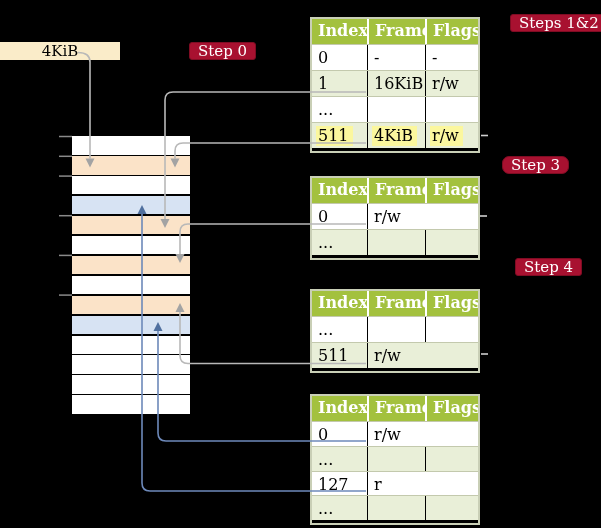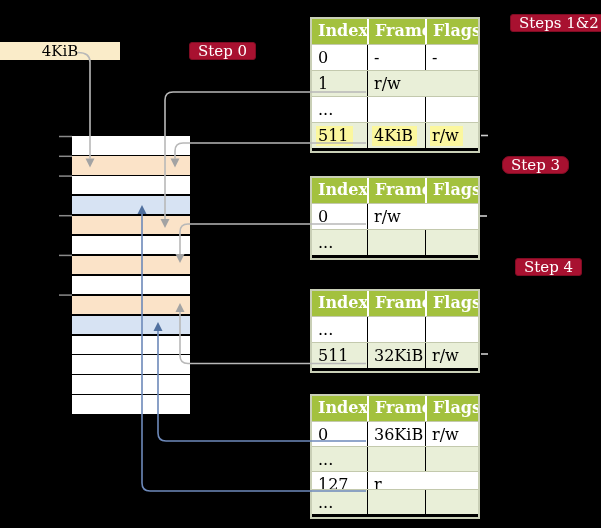--- a/index.html
+++ b/index.html
@@ -83,20 +83,21 @@
         <div class="hc c1">Frame</div>
         <div class="hc c2">Flags</div>
       </div>
       <div class="prow" style="height: 26px;">
         <div class="rc c0">0</div>
         <div class="rc c1">-</div>
         <div class="rc c2">-</div>
       </div>
       <div class="prow shade" style="height: 26px;">
         <div class="rc c0">1</div>
+        <div class="rc c1">16KiB</div>
         <div class="rc c2">r/w</div>
       </div>
       <div class="prow" style="height: 26px;">
         <div class="rc c0">...</div>
         <div class="rc c1"></div>
         <div class="rc c2"></div>
       </div>
       <div class="prow shade" style="height: 26px;">
         <div class="rc c0"><span class="hl">511</span></div>
         <div class="rc c1"><span class="hl">4KiB</span></div>
@@ -125,41 +126,39 @@
         <div class="hc c1">Frame</div>
         <div class="hc c2">Flags</div>
       </div>
       <div class="prow" style="height: 26px;">
         <div class="rc c0">...</div>
         <div class="rc c1"></div>
         <div class="rc c2"></div>
       </div>
       <div class="prow shade" style="height: 26px;">
         <div class="rc c0">511</div>
-        <div class="rc c1">32KiB</div>
         <div class="rc c2">r/w</div>
       </div>
     </div>
     <div class="ptable" style="top: 394px;">
       <div class="hd">
         <div class="hc c0">Index</div>
         <div class="hc c1">Frame</div>
         <div class="hc c2">Flags</div>
       </div>
       <div class="prow" style="height: 25px;">
         <div class="rc c0">0</div>
-        <div class="rc c1">36KiB</div>
         <div class="rc c2">r/w</div>
       </div>
       <div class="prow shade" style="height: 25px;">
         <div class="rc c0">...</div>
         <div class="rc c1"></div>
         <div class="rc c2"></div>
       </div>
-      <div class="prow" style="height: 18px;">
+      <div class="prow" style="height: 24px;">
         <div class="rc c0">127</div>
         <div class="rc c2">r</div>
       </div>
       <div class="prow shade" style="height: 25px;">
         <div class="rc c0">...</div>
         <div class="rc c1"></div>
         <div class="rc c2"></div>
       </div>
     </div>
   </div>

